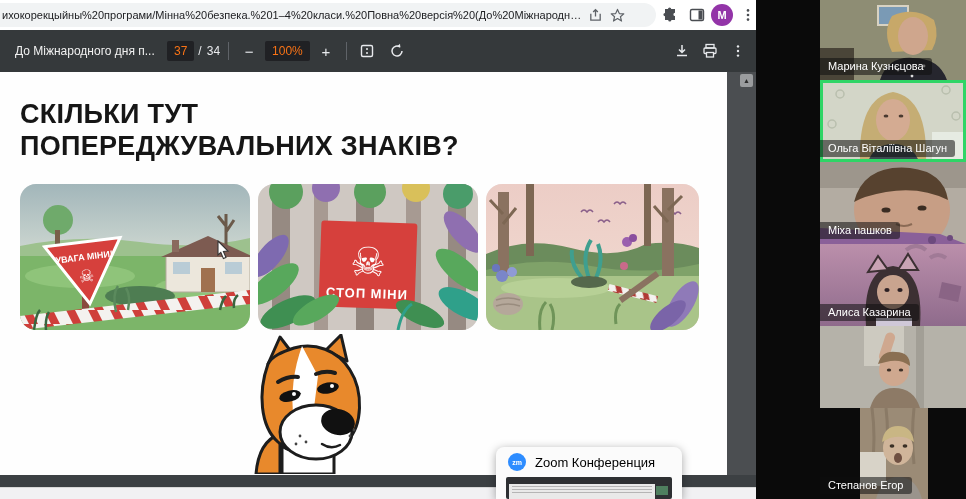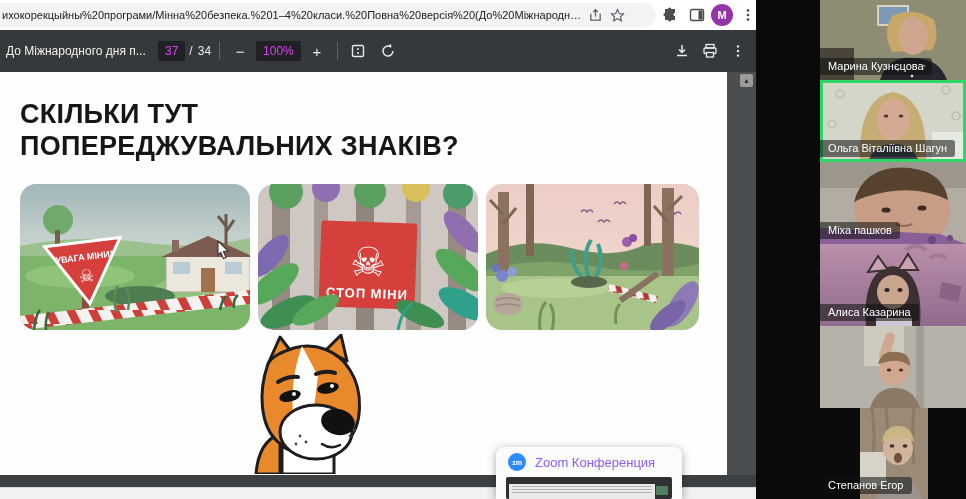--- a/index.html
+++ b/index.html
@@ -14,22 +14,22 @@
             border-radius:13px;display:flex;align-items:center;overflow:hidden;}
   .url-text{font-size:11px;color:#202124;white-space:nowrap;overflow:hidden;text-overflow:ellipsis;
             padding-left:14px;width:596px;}
   .pill-ico{width:22px;height:22px;display:flex;align-items:center;justify-content:center;flex:0 0 auto;}
   .bar-ico{position:absolute;top:4px;width:22px;height:22px;display:flex;align-items:center;justify-content:center;}
   .avatar{position:absolute;left:711px;top:4px;width:22px;height:22px;border-radius:50%;background:#9334a8;
           color:#fff;font-size:11px;font-weight:bold;display:flex;align-items:center;justify-content:center;}
   
   .pdf-bar{position:absolute;left:0;top:30px;width:756px;height:42px;background:#35393b;color:#e8eaed;
            display:flex;align-items:center;font-size:12px;}
-  .pdf-title{margin-left:6px;width:148px;white-space:nowrap;overflow:hidden;font-size:12px;color:#f1f1f1;}
-  .pg-box{background:#202124;border-radius:2px;padding:3px 7px;margin:0 4px;font-size:12px;color:#d946ef;}
+  .pdf-title{margin-left:15px;width:148px;white-space:nowrap;overflow:hidden;font-size:12px;color:#f1f1f1;}
+  .pg-box{background:#202124;border-radius:2px;padding:3px 7px;margin:0 4px;font-size:12px;color:#f97316;}
   .tb-div{width:1px;height:18px;background:#5f6368;margin:0 8px;}
   .tb-btn{width:24px;height:24px;display:flex;align-items:center;justify-content:center;color:#e8eaed;
           font-size:15px;border-radius:50%;}
   .pdf-right{margin-left:auto;display:flex;align-items:center;margin-right:6px;}
   
   .pdf-area{position:absolute;left:0;top:72px;width:756px;height:403px;background:#4b4e51;}
   .page{position:absolute;left:0;top:0;width:727px;height:492px;background:#fefefe;overflow:hidden;}
   .scroll-track{position:absolute;left:727px;top:0;width:29px;height:403px;background:#4b4e51;}
   .scroll-btn{position:absolute;left:13px;top:2px;width:13px;height:13px;background:#9a9c9e;border-radius:2px;
               display:flex;align-items:center;justify-content:center;font-size:7px;color:#2b2b2b;}
@@ -44,21 +44,21 @@
   .cursor{position:absolute;left:215px;top:168px;}
   
   .win-edge{position:absolute;left:0;top:475px;width:756px;height:12px;background:#3c4043;}
   .taskbar{position:absolute;left:0;top:487px;width:756px;height:12px;background:#f1f1f3;border-top:1px solid #d8d8d8;}
   
   .popup{position:absolute;left:496px;top:447px;width:186px;height:52px;background:#fbfbfb;
          border-radius:8px 8px 0 0;box-shadow:0 2px 10px rgba(0,0,0,.35);}
   .popup-head{display:flex;align-items:center;padding:6px 10px 3px 12px;}
   .zm-ico{width:18px;height:18px;border-radius:50%;background:#2d8cff;color:#fff;font-size:7px;font-weight:bold;
           display:flex;align-items:center;justify-content:center;margin-right:9px;}
-  .popup-title{font-size:13px;color:#8b5cf6;}
+  .popup-title{font-size:13px;color:#000000;}
   .popup-thumb{position:absolute;left:10px;top:30px;width:166px;height:22px;background:#2e3033;border-radius:2px;overflow:hidden;}
   .thumb-sheet{position:absolute;left:3px;top:7px;width:146px;height:15px;background:#e9e9e9;}
   .thumb-line{height:1px;background:#b5b5b5;margin:2px 3px 0 3px;}
   .thumb-green{position:absolute;right:4px;top:9px;width:12px;height:9px;background:#4f7f5f;}
   
   #strip{position:absolute;left:820px;top:0;width:146px;height:499px;background:#000;}
   .tile{position:relative;width:146px;overflow:hidden;background:#0f766e;}
   .tile svg{display:block;}
   .tile.active{outline:3px solid #2fd566;outline-offset:-3px;}
   .plabel{position:absolute;left:0;bottom:5px;display:inline-flex;align-items:center;gap:4px;

